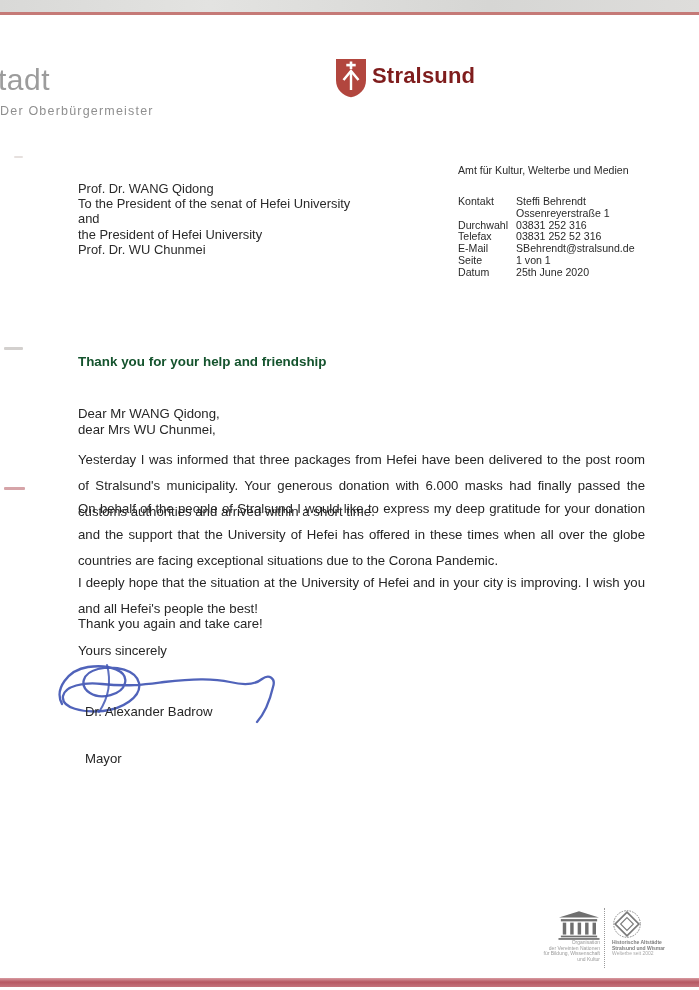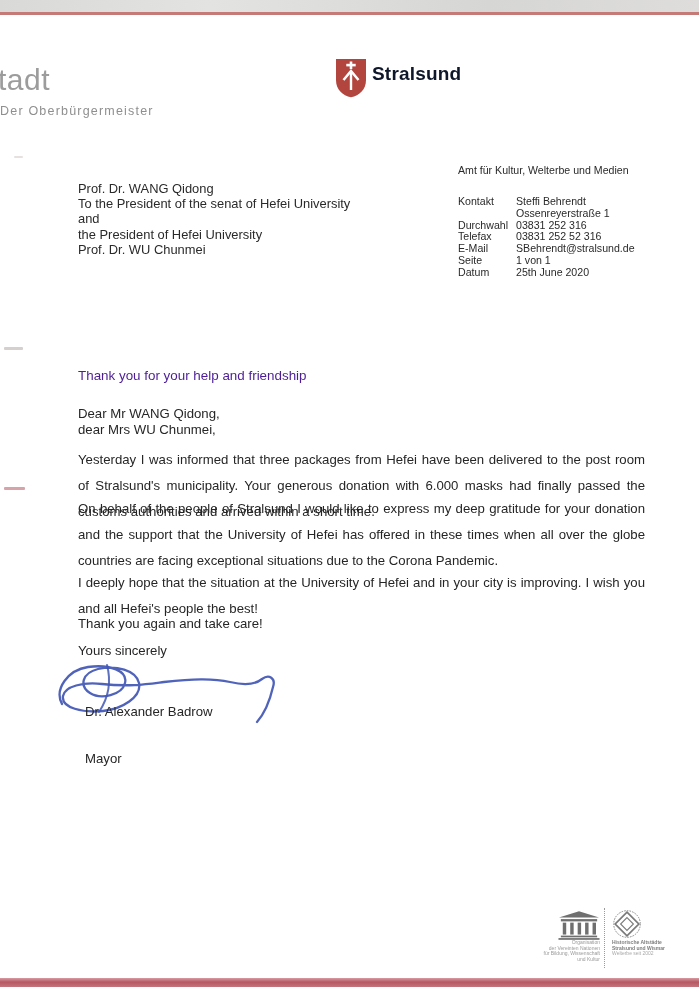--- a/index.html
+++ b/index.html
@@ -17,36 +17,36 @@
   .scan-bottom-bar{position:absolute;left:0;top:978px;width:699px;height:9px;background:linear-gradient(180deg,#d89ba1,#b65863 45%,#c4737c);}
   .fold-mark{position:absolute;left:4px;height:3px;border-radius:1px;}
   .fold-1{top:156px;left:14px;width:9px;height:2px;background:#e6e0de;}
   .fold-2{top:347px;width:19px;background:#d3d0ce;}
   .fold-3{top:487px;width:21px;background:#d6a4a8;}
 
   
   .brand{position:absolute;left:0;top:55px;width:556px;height:45px;}
   .brand-light{position:absolute;right:506px;top:8px;font-size:30px;color:#9c9c9c;letter-spacing:.5px;}
   .brand-shield{position:absolute;left:335px;top:3px;width:32px;height:40px;}
-  .brand-bold{position:absolute;left:372px;top:8px;font-size:19px;font-weight:bold;color:#0f172a;letter-spacing:.2px;}
+  .brand-bold{position:absolute;left:372px;top:8px;font-size:22px;font-weight:bold;color:#7f1d1d;letter-spacing:.2px;}
   .brand-sub{position:absolute;left:0;top:104px;width:699px;font-size:12.5px;color:#8f8f8f;letter-spacing:1.2px;}
 
   
   .recipient{position:absolute;left:78px;top:181px;font-size:12.9px;line-height:15.2px;color:#2a2a2a;}
   .recipient div{white-space:nowrap;}
 
   
   .office{position:absolute;left:458px;top:164px;font-size:10.6px;color:#2a2a2a;white-space:nowrap;}
   .contact{position:absolute;left:458px;top:196px;font-size:10.6px;line-height:11.8px;color:#2a2a2a;}
   .contact-row{display:flex;}
   .contact-label{width:58px;flex:none;}
   .contact-value{white-space:nowrap;}
 
   
-  .subject{position:absolute;left:78px;top:354px;font-size:13.4px;font-weight:normal;color:#4c1d95;margin-top:14px;}
+  .subject{position:absolute;left:78px;top:354px;font-size:13.4px;font-weight:bold;color:#14532d;}
   .greeting{position:absolute;left:78px;top:406px;font-size:13.2px;line-height:15.6px;}
   .para{position:absolute;left:78px;width:567px;font-size:13.2px;line-height:26px;text-align:justify;}
   .p1{top:447px;}
   .p2{top:496px;}
   .p3{top:570px;}
   .closing-1{position:absolute;left:78px;top:616px;font-size:13.2px;}
   .closing-2{position:absolute;left:78px;top:643px;font-size:13.2px;}
 
   .signature{position:absolute;left:50px;top:656px;width:240px;height:75px;pointer-events:none;}
   .signer-name{position:absolute;left:85px;top:704px;font-size:13.2px;text-align:center;}

